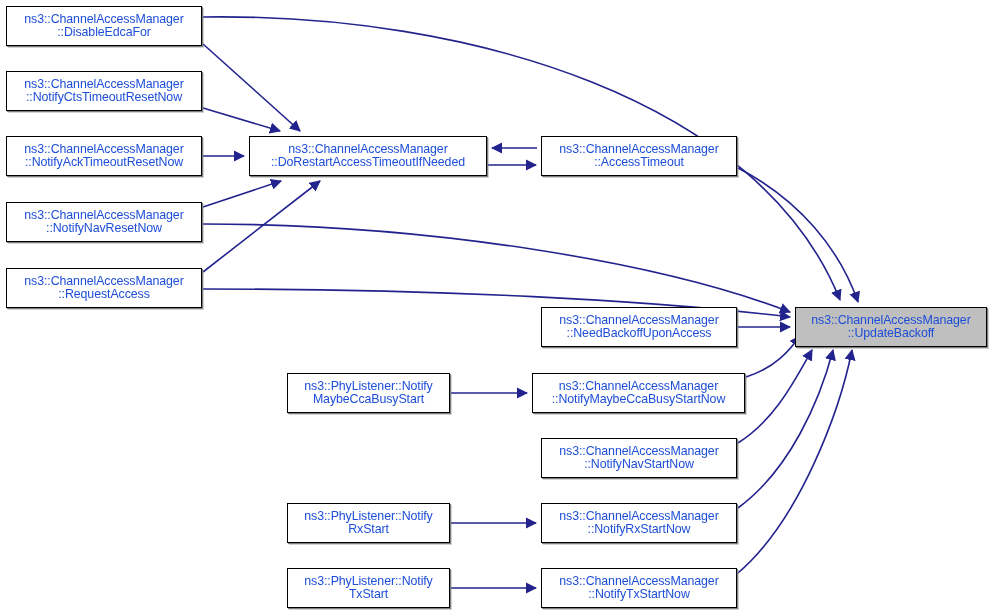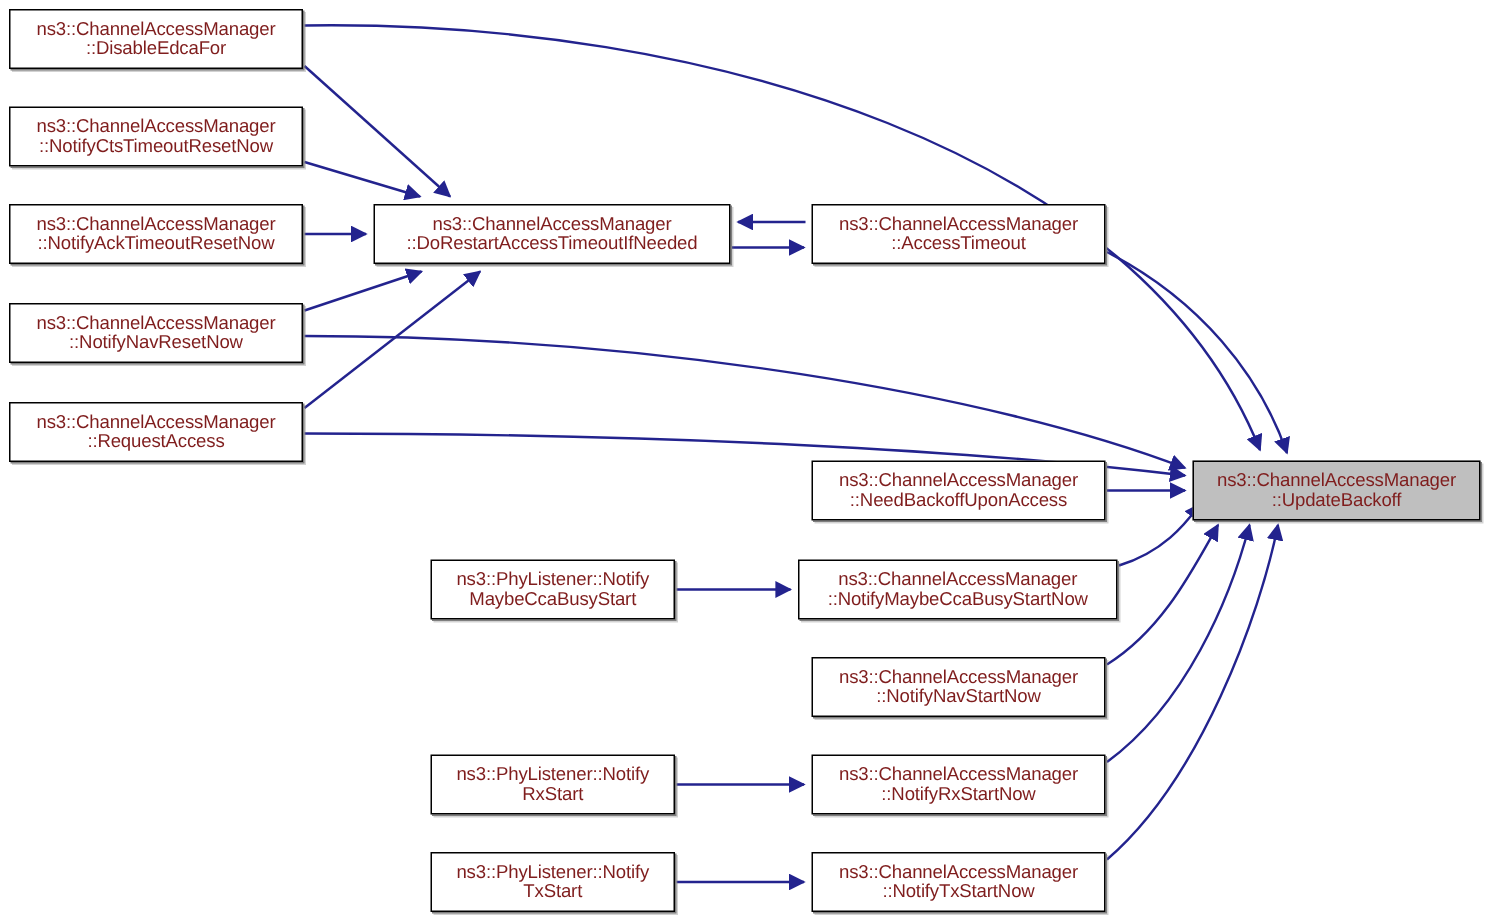--- a/index.html
+++ b/index.html
@@ -27,21 +27,21 @@
   .gnode {
     position: absolute;
     box-sizing: border-box;
     border: 1px solid #000000;
     background: #ffffff;
     display: flex;
     align-items: center;
     justify-content: center;
     text-align: center;
     line-height: 1.08;
-    color: #7f1d1d;
+    color: #1d4ed8;
     font-size: 12.4px;
     letter-spacing: -0.1px;
     box-shadow: 1px 1px 0 0 #7f7f7f, 2px 2px 0 0 rgba(127,127,127,0.35);
     z-index: 2;
     white-space: pre-line;
     padding: 0 3px;
   }
   .gnode.highlight {
     background: #bfbfbf;
   }

